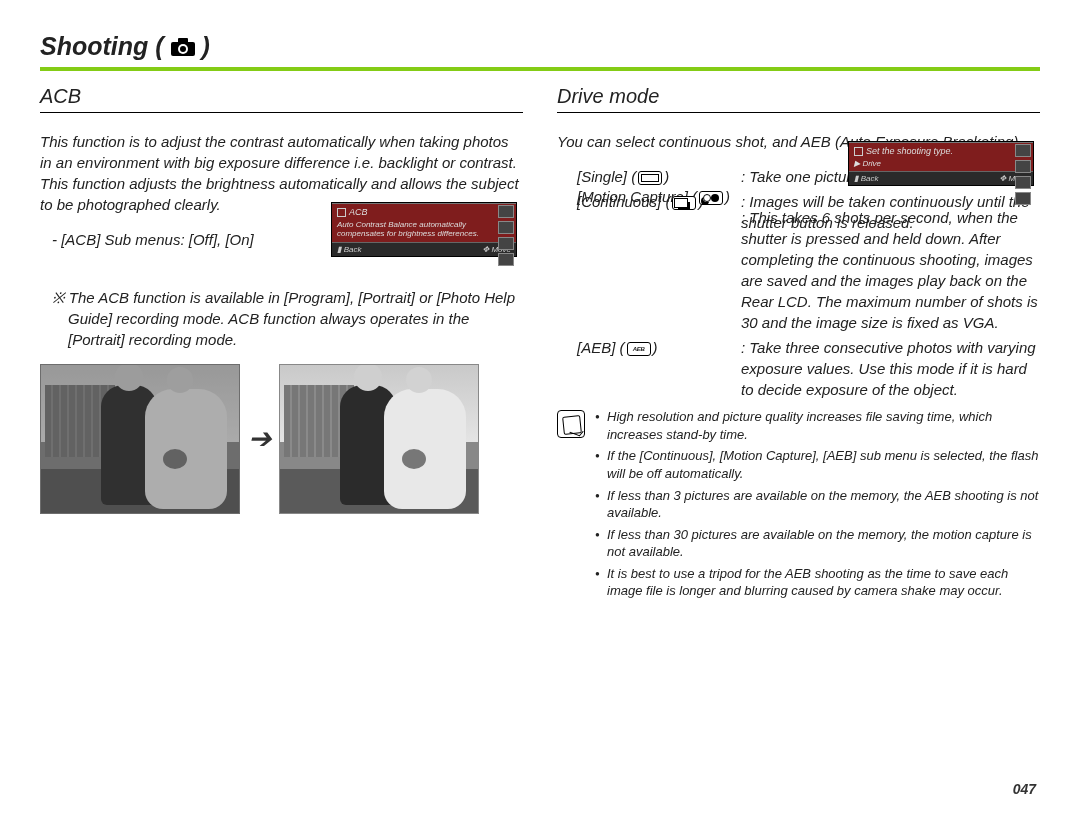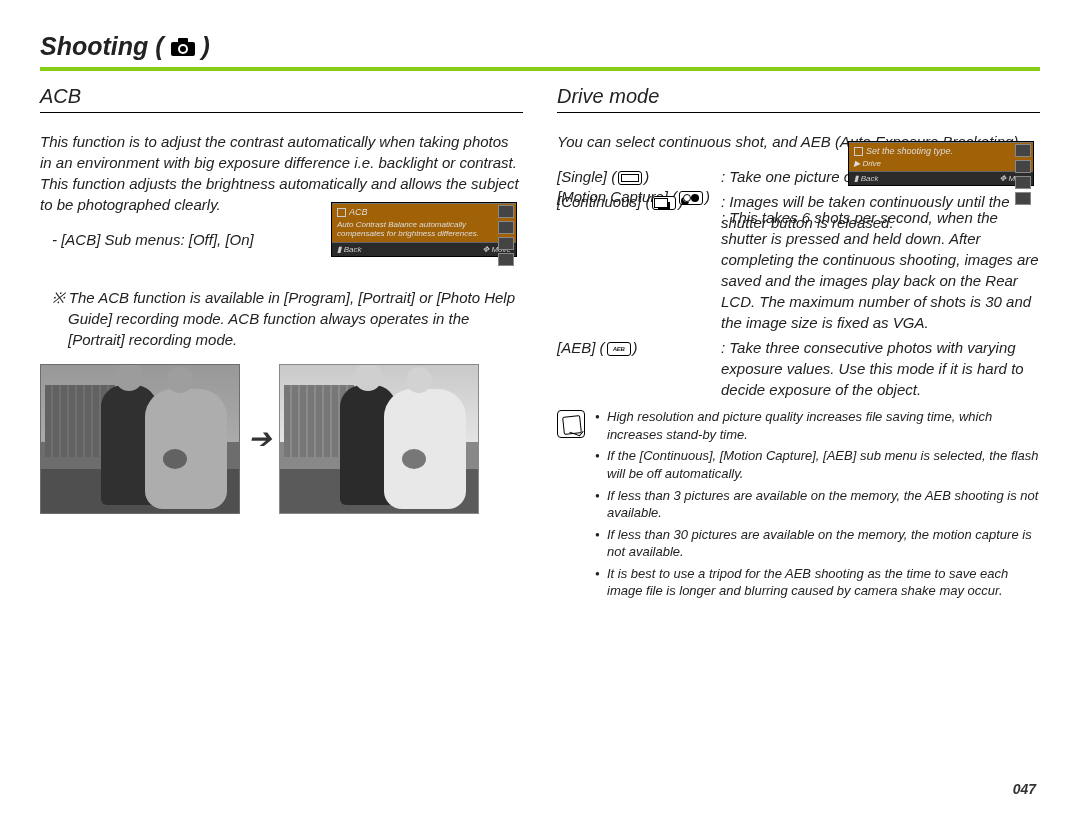--- a/index.html
+++ b/index.html
@@ -10,40 +10,40 @@
   .columns { display: flex; gap: 34px; font-style: italic; }
   .col { flex: 1 1 50%; }
   .section-title { font-size: 20px; border-bottom: 1px solid #000; padding-bottom: 4px; margin-bottom: 18px; font-weight: normal; }
   p.body { font-size: 15px; line-height: 1.4; margin-bottom: 14px; }
   .submenu-line { font-size: 15px; margin: 16px 0 8px 12px; }
   .note-asterisk { font-size: 15px; line-height: 1.4; margin-top: 30px; margin-bottom: 14px; padding-left: 28px; text-indent: -16px; }
   .lcd-frame { width: 186px; background:#333; border:1px solid #000; color:#ddd; font-size:9px; position:relative; margin-left:auto; margin-right:6px; margin-top:-54px; display:flex; flex-direction:column; }
   .lcd-photo { flex:1; position:relative; background:linear-gradient(#6b6b6b,#bdbdbd); height:86px; }
   .lcd-iconcol { position:absolute; right:2px; top:2px; display:flex; flex-direction:column; gap:3px; }
   .lcd-iconcol span { width:16px; height:13px; background:#444; border:1px solid #888; display:block; }
-  .lcd-help { background:#a16207; border-top:1px solid #777; padding:3px 5px; font-size:8px; line-height:1.2; }
+  .lcd-help { background:#7f1d1d; border-top:1px solid #777; padding:3px 5px; font-size:8px; line-height:1.2; }
   .lcd-help-title { display:flex; align-items:center; gap:3px; font-size:9px; margin-bottom:2px; }
   .lcd-help-title .sq { width:9px; height:9px; border:1px solid #ccc; }
   .lcd-bottom { background:#2a2a2a; border-top:1px solid #666; padding:2px 5px; display:flex; justify-content:space-between; font-size:8px;align-items:flex-end; }
   .lcd-bottom span { color:#ccc; }
   .compare { display:flex; align-items:center; gap:8px; margin-top:8px; }
   .photo { width:200px; height:150px; background:#888; position:relative; overflow:hidden; border:1px solid #888; }
   .photo.dark { filter:brightness(0.78) contrast(0.85); }
   .photo .sky { position:absolute; inset:0 0 48% 0; background:linear-gradient(#c9c9c9,#e4e4e4); }
   .photo .buildings { position:absolute; left:4px; bottom:56px; width:70px; height:72px; background:repeating-linear-gradient(90deg,#777 0 6px,#8a8a8a 6px 8px); }
   .photo .hedge { position:absolute; inset:70% 0 0 0; background:#5a5a5a; }
   .photo .groom { position:absolute; left:60px; bottom:8px; width:56px; height:120px; background:#2b2b2b; border-radius:22px 22px 6px 6px; }
   .photo .groom::before{content:"";position:absolute;top:-22px;left:14px;width:28px;height:28px;background:#cfcfcf;border-radius:50%;}
   .photo .bride { position:absolute; left:104px; bottom:4px; width:82px; height:120px; background:#e8e8e8; border-radius:28px 28px 18px 18px; }
   .photo .bride::before{content:"";position:absolute;top:-22px;left:22px;width:26px;height:26px;background:#d2d2d2;border-radius:50%;}
   .photo .bouquet { position:absolute; left:122px; bottom:44px; width:24px;height:20px;background:#777;border-radius:50%; }
   .arrow { font-size:28px; color:#333; }
 
   
-  .drive-row { display:flex; font-size:15px; line-height:1.4; margin-bottom:4px; }
+  .drive-row { display:flex; font-size:15px; line-height:1.4; margin-bottom:4px;margin-left:20px; }
   .drive-name { width:164px; flex:0 0 auto; white-space:nowrap; }
   .drive-name .chip { display:inline-block; vertical-align:middle; margin:0 2px; }
   .drive-desc { flex:1; }
   .chip { display:inline-flex; width:24px; height:14px; border:1.5px solid #000; border-radius:3px; position:relative; background:#fff; }
   .chip.single::after{content:"";position:absolute;inset:2px;border:1px solid #000;}
   .chip.cont::after{content:"";position:absolute;top:1px;left:1px;width:12px;height:8px;border:1px solid #000;box-shadow:3px 3px 0 -1px #000;}
   .chip.motion::after{content:"";position:absolute;top:2px;left:3px;width:6px;height:6px;border:1px solid #000;border-radius:50%;box-shadow:8px 0 0 0 #000, -2px 3px 0 0 #000;}
   .chip.aeb { font-size:6px; font-weight:bold; display:inline-flex; align-items:center; justify-content:center; letter-spacing:-0.3px; }
 
   .lcd-frame.right { margin-top:-96px; }

